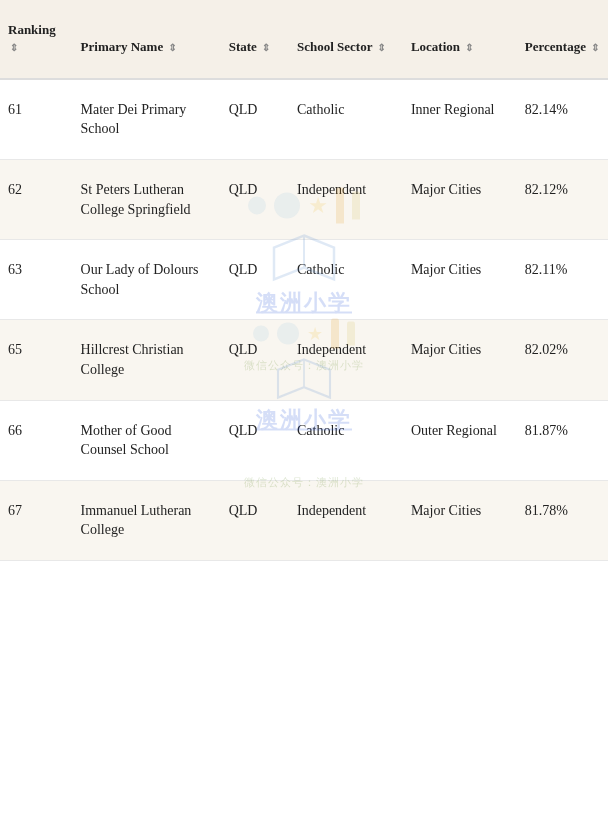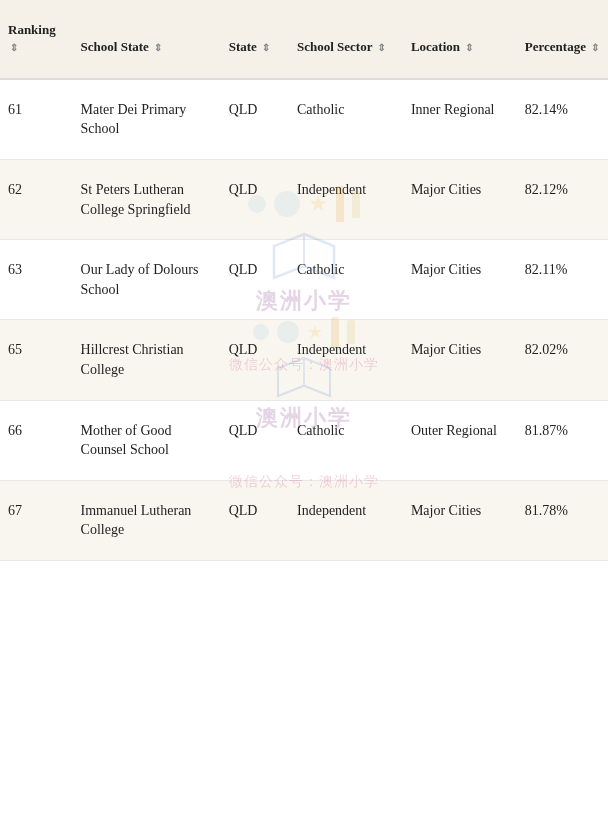--- a/index.html
+++ b/index.html
@@ -110,28 +110,29 @@
       transform: translate(-50%, -50%);
       display: flex;
       flex-direction: column;
       align-items: center;
       opacity: 0.18;
       white-space: nowrap;
     }
 
     .watermark-text {
       font-size: 22px;
-      color: #701a75;
+      color: #1d4ed8;
       font-weight: bold;
       letter-spacing: 2px;
+      text-decoration: underline;
     }
 
     .watermark-sub {
-      font-size: 14px;
-      color: #be185d;
+      font-size: 11px;
+      color: #4d7c0f;
       letter-spacing: 1px;
       margin-top: 40px;
     }
 
     
     .wm-circle {
       width: 22px;
       height: 22px;
       border-radius: 50%;
       background: #7ab0d4;
@@ -170,21 +171,21 @@
 
 <div class="table-wrapper">
   <table>
     <thead>
       <tr>
         <th>
           <span>Ranking</span>
           <span class="sort-arrows">⇕</span>
         </th>
         <th>
-          <span>School State</span>
+          <span>Primary Name</span>
           <span class="sort-arrows">⇕</span>
         </th>
         <th>
           <span>State</span>
           <span class="sort-arrows">⇕</span>
         </th>
         <th>
           <span>School Sector</span>
           <span class="sort-arrows">⇕</span>
         </th>

